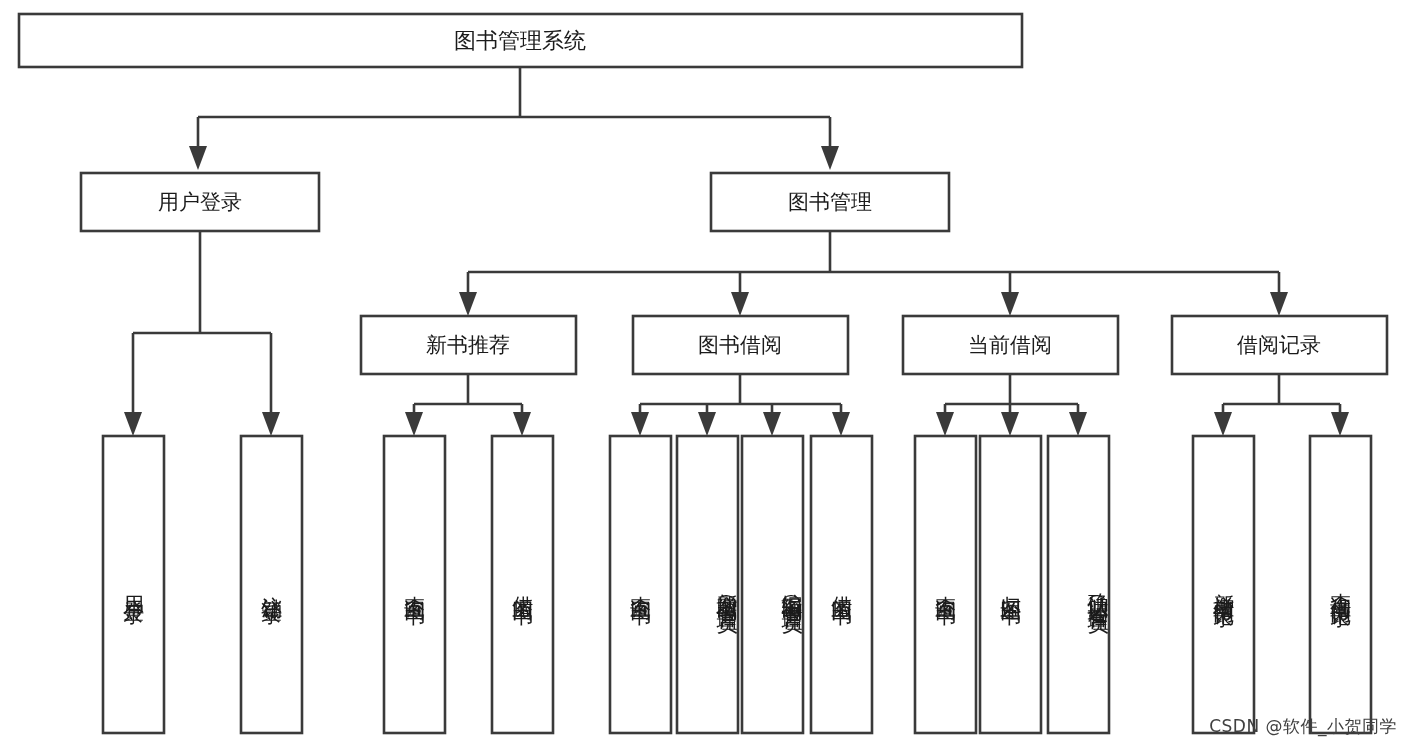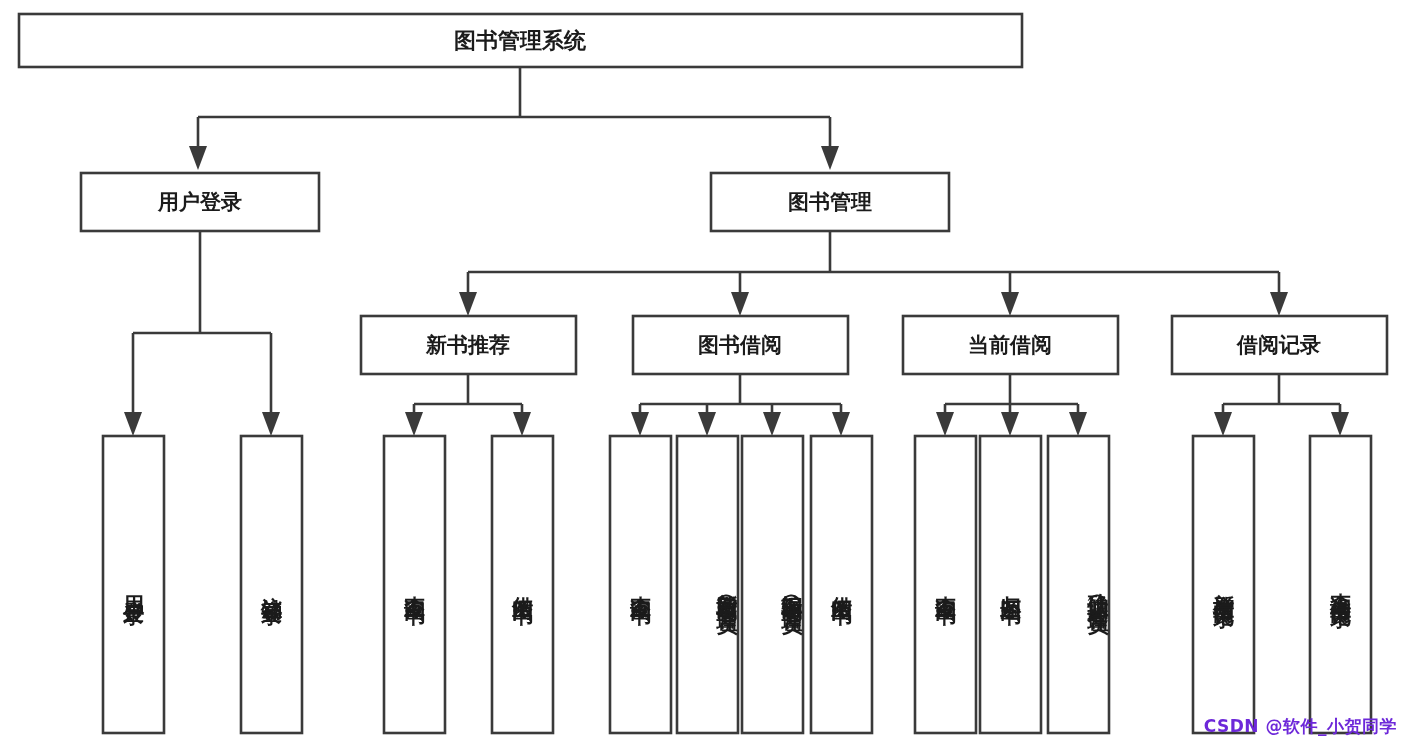--- a/index.html
+++ b/index.html
@@ -10,21 +10,20 @@
   }
   body {
     font-family: "DejaVu Sans", "Liberation Sans", sans-serif;
   }
   #diagram-root {
     position: relative;
     width: 1405px;
     height: 744px;
     background: #ffffff;
     overflow: hidden;
-    font-weight: bold;
   }
   svg.tree-canvas {
     position: absolute;
     left: 0;
     top: 0;
     width: 1405px;
     height: 747px;
   }
   .node-box {
     fill: #ffffff;
@@ -66,21 +65,21 @@
     justify-content: center;
     white-space: nowrap;
     pointer-events: none;
   }
   .watermark {
     position: absolute;
     right: 8px;
     bottom: 6px;
     font-family: "DejaVu Sans", "Liberation Sans", sans-serif;
     font-size: 17px;
-    color: #6d28d9;
+    color: #404040;
     letter-spacing: 0.5px;
     white-space: nowrap;
   }
 </style>
 </head>
 <body>
 
 <div id="diagram-root">
 
   <svg class="tree-canvas" viewBox="0 0 1405 747">

